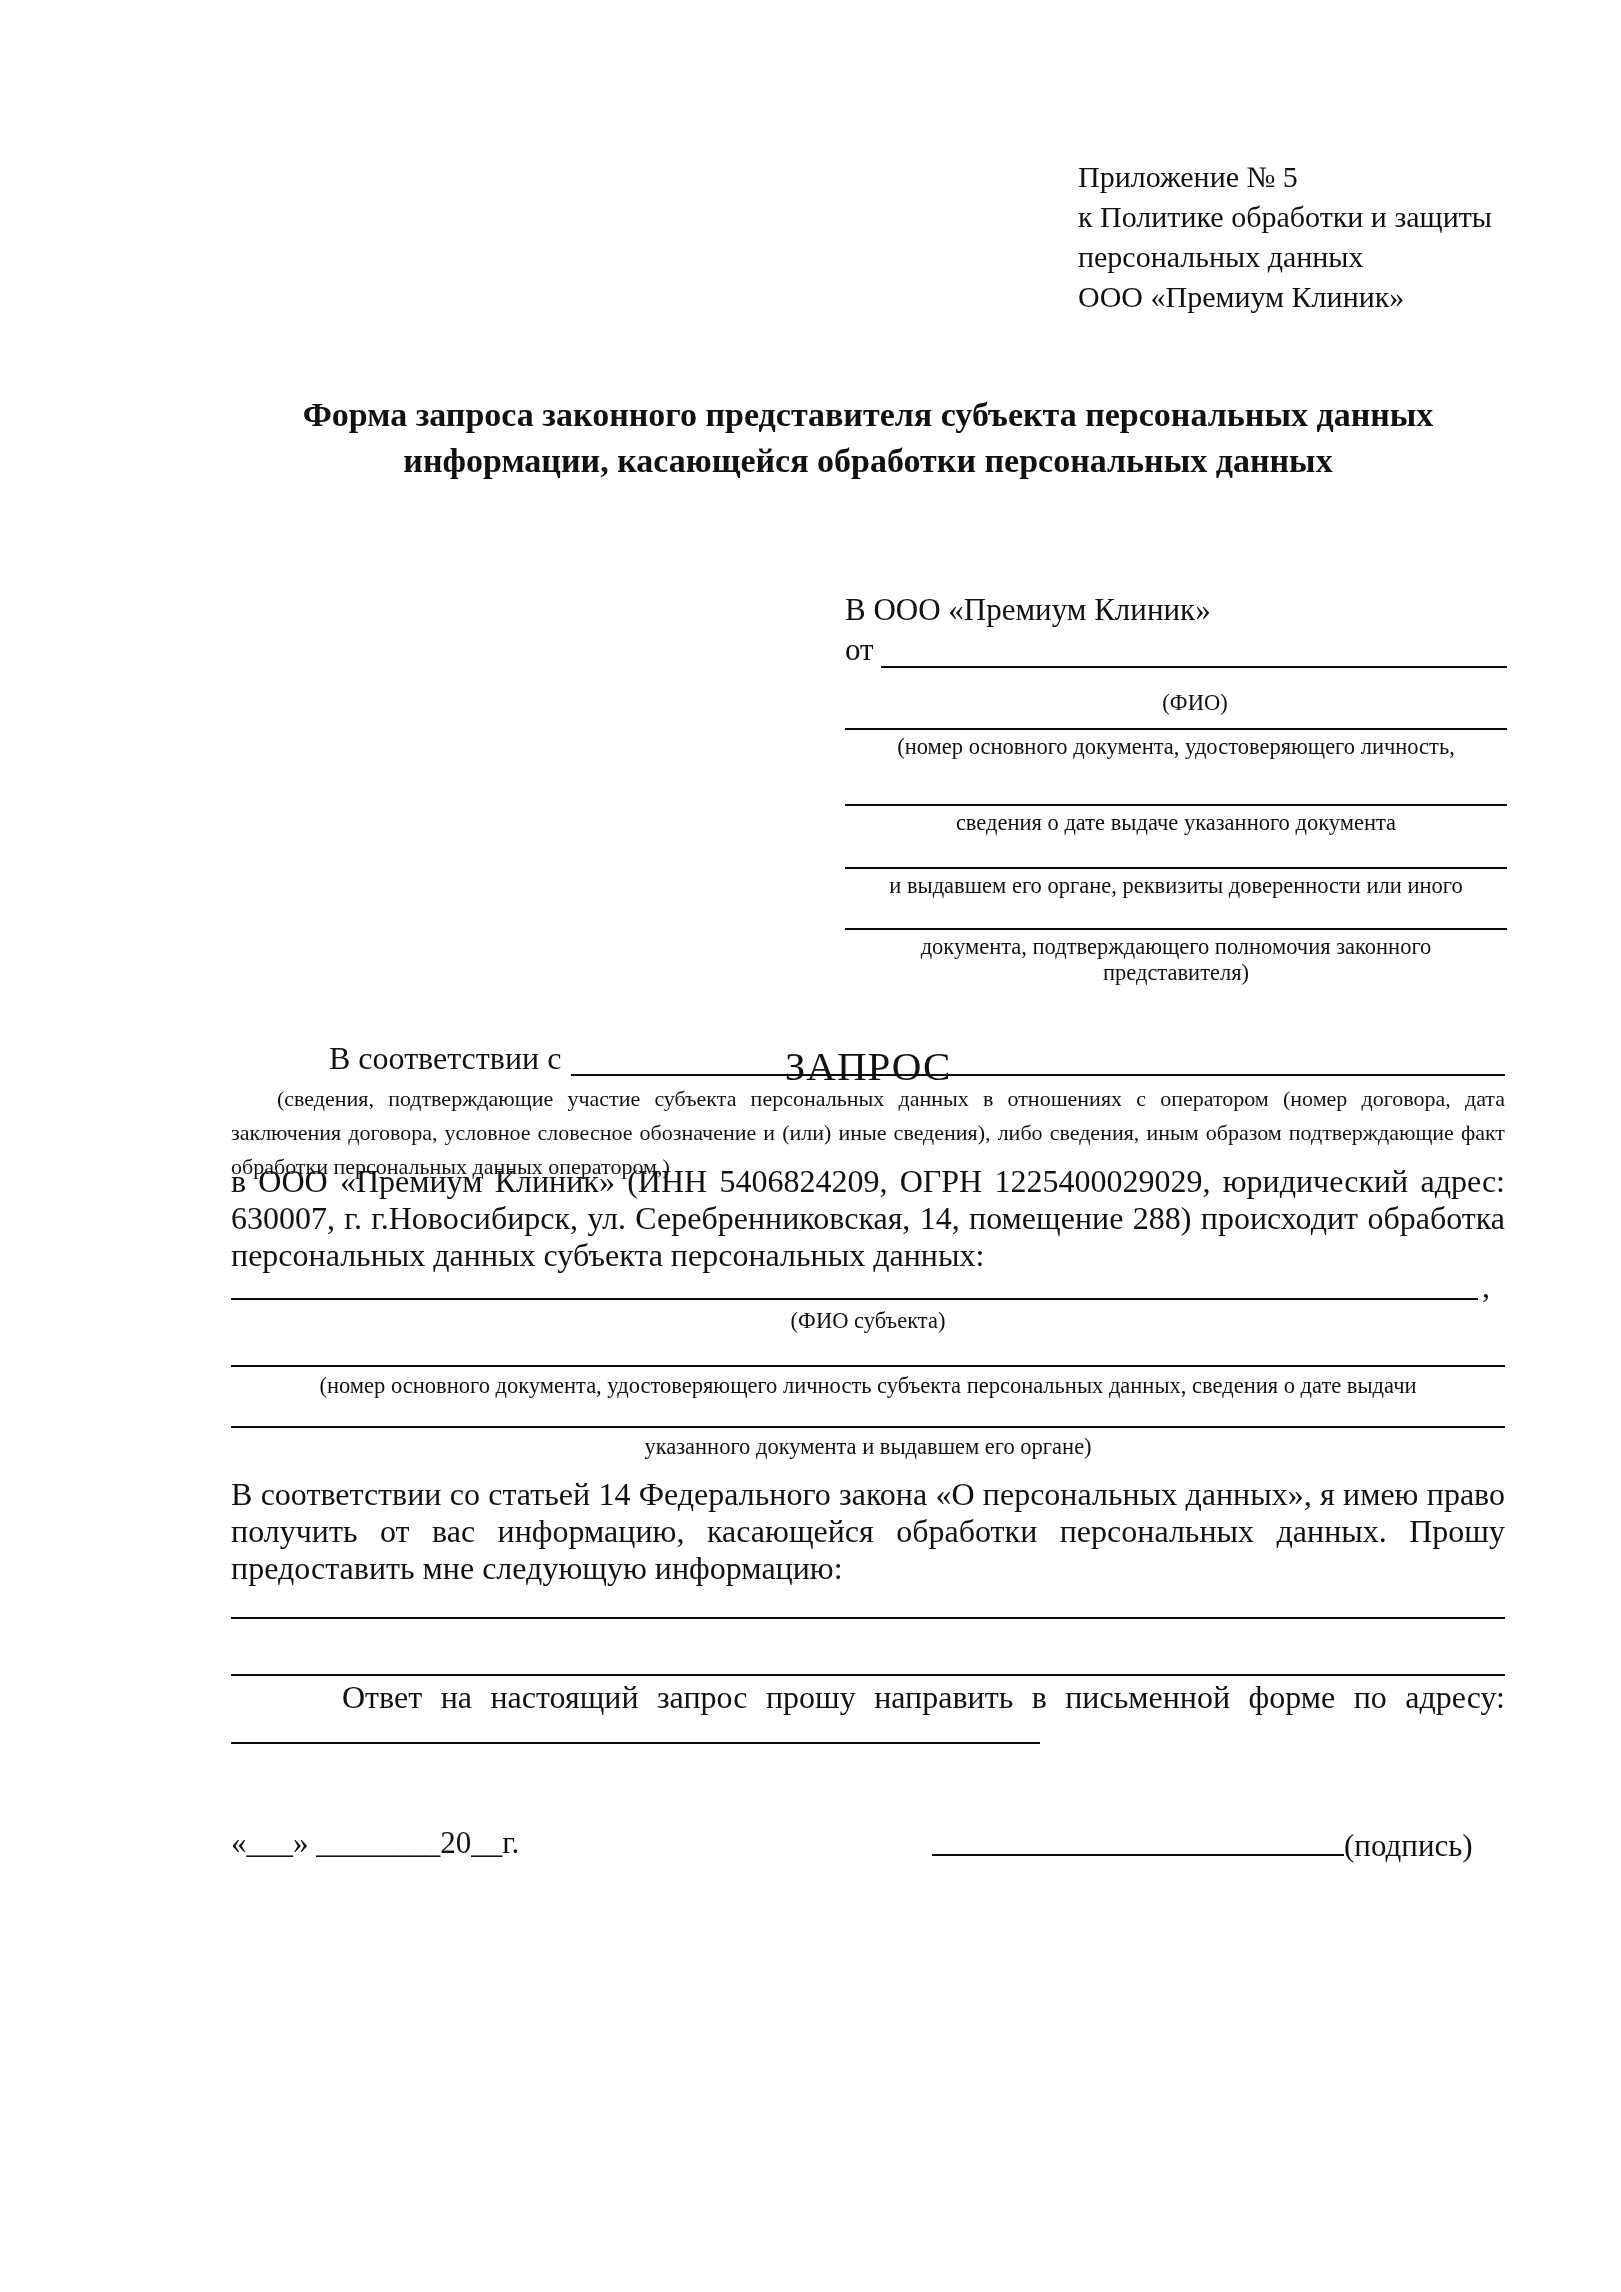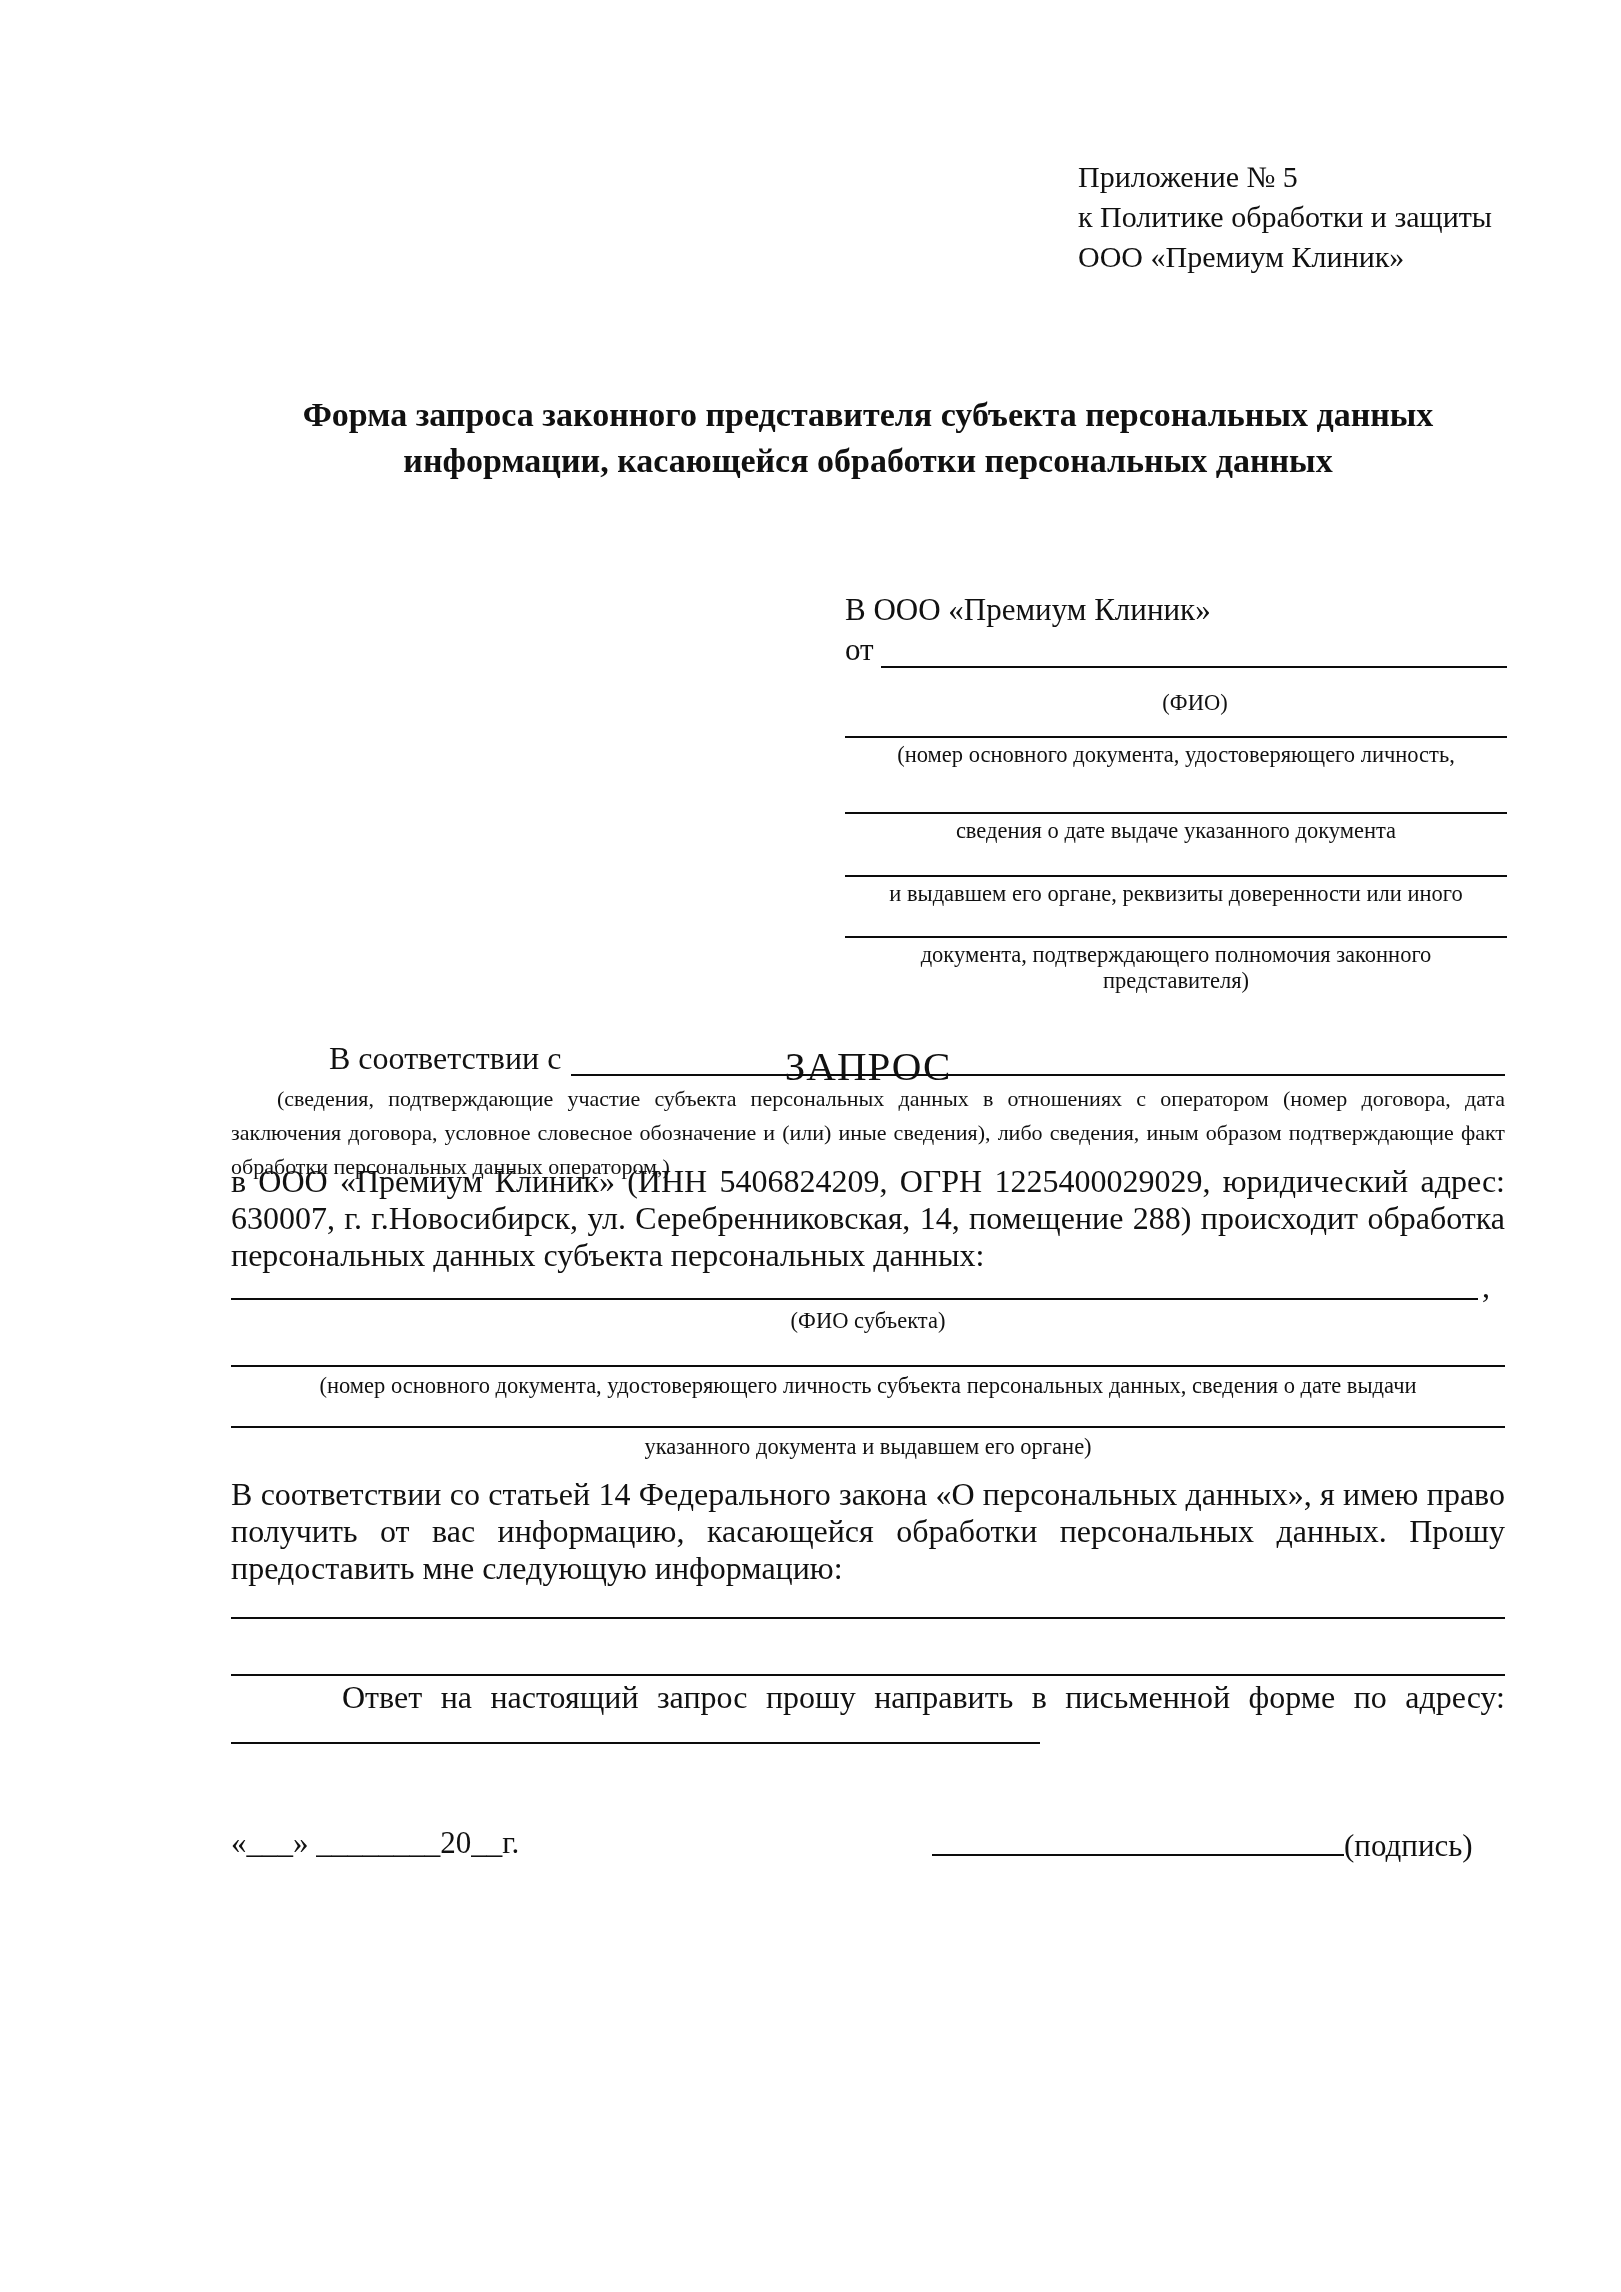--- a/index.html
+++ b/index.html
@@ -19,21 +19,21 @@
   .body-text{font-size:32px;line-height:37px;}
 
   #appendix{left:1078px;top:157px;font-size:30px;line-height:40px;}
   #title{left:231px;top:392px;width:1274px;font-size:34px;line-height:46px;font-weight:bold;text-align:center;}
 
   #addr-to{left:845px;top:592px;font-size:31px;}
   #addr-from{left:845px;top:633px;width:662px;height:35px;display:flex;align-items:flex-end;font-size:31px;}
   #addr-from .from-line{flex:1 1 auto;border-bottom:2.9px solid #0c0c0c;height:33px;margin-left:7.8px;}
   #fio-cap{left:884px;top:690px;width:622px;}
 
-  .addr-field{left:845px;width:662px;margin-top:8px;}
+  .addr-field{left:845px;width:662px;}
   #f-b1{top:698px;height:30px;} #f-c1{top:734px;}
   #f-b2{top:764px;height:40px;} #f-c2{top:810px;}
   #f-b3{top:837px;height:30px;} #f-c3{top:873px;}
   #f-b4{top:899px;height:29px;} #f-c4{top:934px;}
 
   #zapros{left:231px;top:1006px;width:1274px;font-size:41px;text-align:center;letter-spacing:1px;margin-top:36px;}
   #accord-row{left:231px;top:1041px;width:1274px;height:35px;display:flex;align-items:center;font-size:32px;}
   #accord-row .lbl{margin-left:98px;white-space:nowrap;}
   #accord-row .acc-line{flex:1 1 auto;border-bottom:2.9px solid #0c0c0c;height:33px;margin-left:9.8px;}
   #accord-note{left:231px;top:1082px;width:1274px;text-indent:46px;}
@@ -60,20 +60,21 @@
   #footer-date{left:231px;top:1825px;font-size:31px;white-space:pre;}
   #footer-sig{left:932px;top:1825px;font-size:31px;white-space:nowrap;}
   #footer-sig .uline{width:412px;}
 </style>
 </head>
 <body>
 
 <div id="appendix" class="abs">
   <div>Приложение № 5</div>
   <div>к Политике обработки и защиты</div>
+  <div>персональных данных</div>
   <div>ООО «Премиум Клиник»</div>
 </div>
 
 <div id="title" class="abs">
   <div>Форма запроса законного представителя субъекта персональных данных</div>
   <div>информации, касающейся обработки персональных данных</div>
 </div>
 
 <div id="addr-to" class="abs">В ООО «Премиум Клиник»</div>
 

